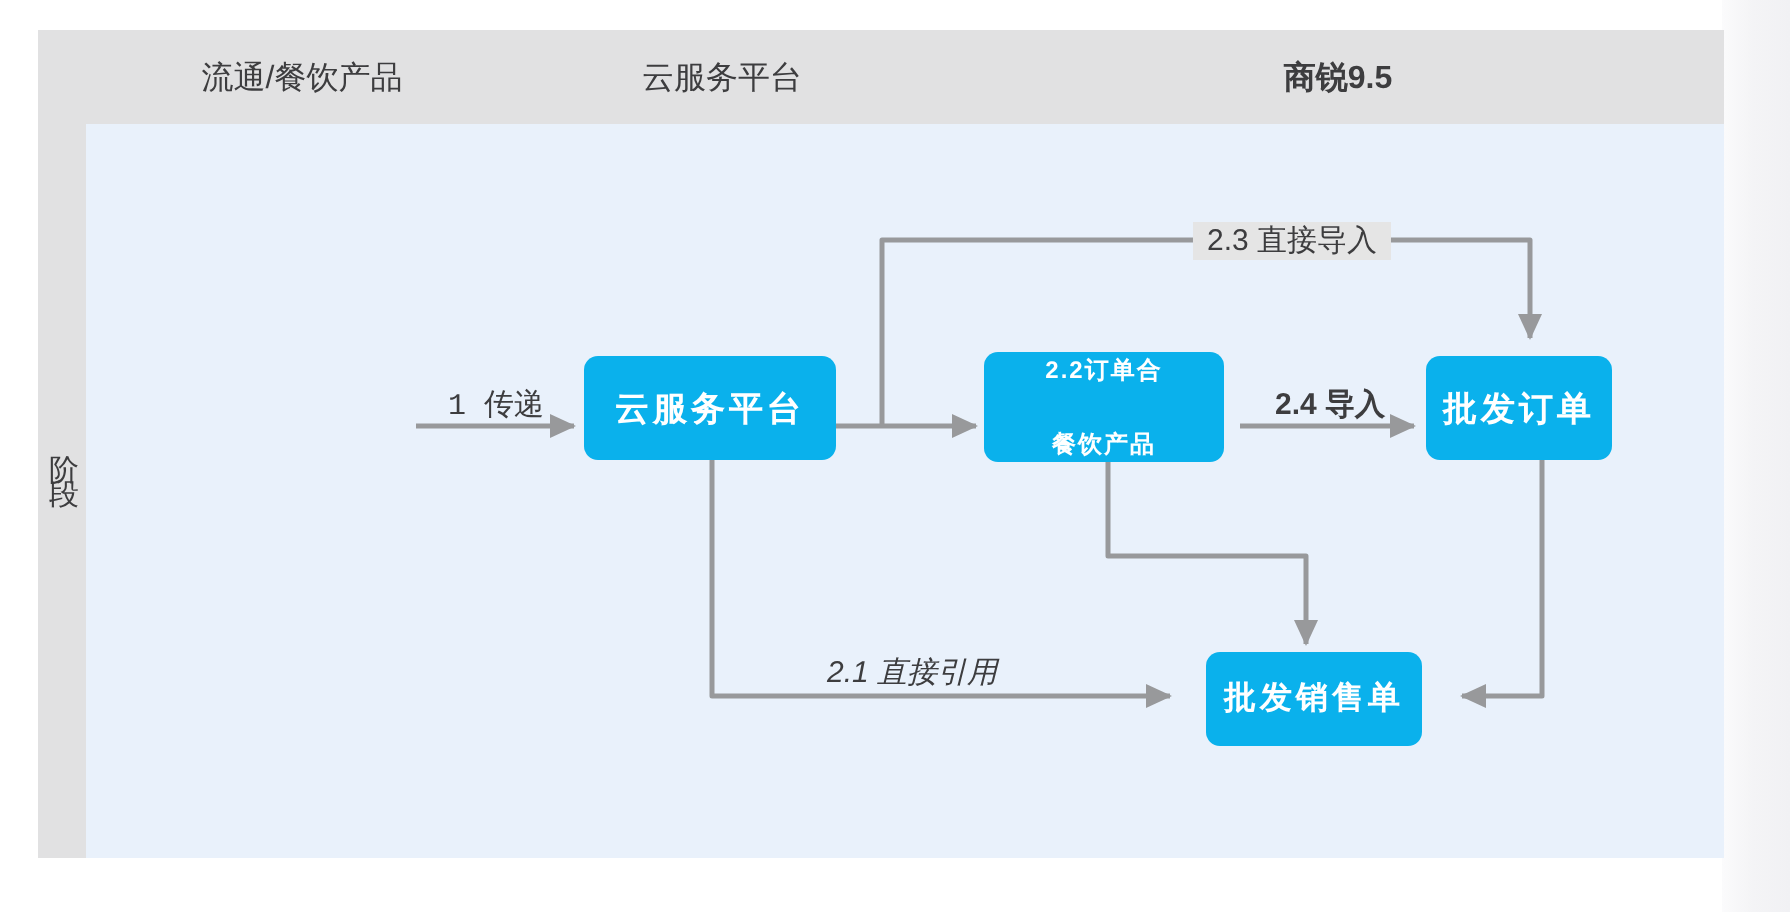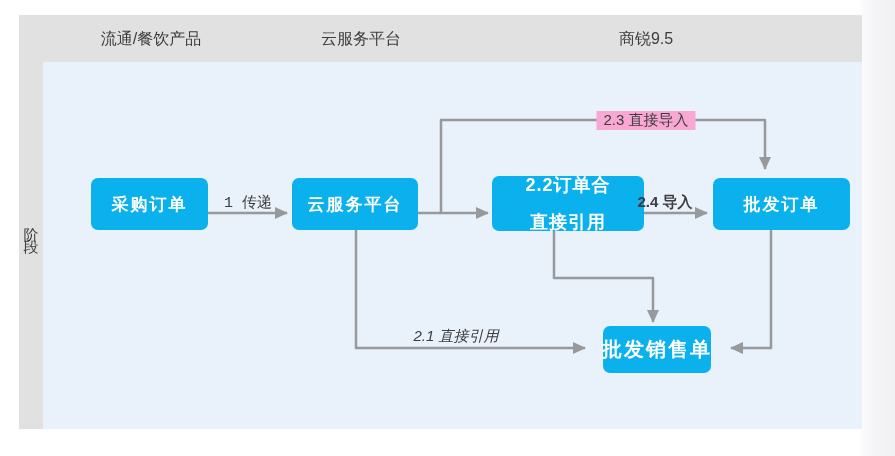--- a/index.html
+++ b/index.html
@@ -43,21 +43,21 @@
   .lane-label {
     position: absolute;
     top: 29px;
     transform: translateX(-50%);
     font-size: 16px;
     color: #3d3d3f;
     white-space: nowrap;
   }
   .lane-1 { left: 151px; text-align: center; }
   .lane-2 { left: 361px; }
-  .lane-3 { left: 646px; }
+  .lane-3 { left: 669px; font-weight: bold; }
 
   .stage-label {
     position: absolute;
     left: 19px; top: 192px; width: 24px;
     font-size: 15px;
     color: #3d3d3f;
     text-align: center;
     line-height: 27px;
     word-break: break-all;
     writing-mode: vertical-rl;
@@ -83,36 +83,36 @@
     letter-spacing: 2px;
     display: flex;
     flex-direction: column;
     align-items: center;
     justify-content: center;
     text-align: center;
     white-space: nowrap;
   }
   .node-a { left: 91px;  top: 178px; width: 117px; height: 52px; }
   .node-b { left: 292px; top: 178px; width: 126px; height: 52px; }
-  .node-c { left: 492px; top: 176px; width: 152px; height: 55px;
-            font-size: 18px; letter-spacing: 1px; line-height: 21px; gap: 16px; }
-  .node-d { left: 713px; top: 178px; width: 137px; height: 52px; }
-  .node-e { left: 603px; top: 326px; width: 108px; height: 47px; font-size: 20px; }
+  .node-c { left: 492px; top: 176px; width: 120px; height: 55px;
+            font-size: 12px; letter-spacing: 1px; line-height: 21px; gap: 16px; }
+  .node-d { left: 713px; top: 178px; width: 93px; height: 52px; }
+  .node-e { left: 603px; top: 326px; width: 108px; height: 47px; font-size: 16px; }
 
   .edge-label {
     position: absolute;
     transform: translateX(-50%);
     font-size: 15px;
     color: #3d3d3f;
     white-space: nowrap;
   }
   .edge-label-transfer   { left: 248px; top: 193px; font-family: Liberation Mono, monospace; }
   .edge-label-direct-import {
     left: 646px; top: 111px;
-    background: #f9a8d4;
+    background: #e5e5e5;
     padding: 0 7px;
   }
   .edge-label-import     { left: 665px; top: 193px; font-weight: bold; }
   .edge-label-direct-ref { left: 456px; top: 327px; font-style: italic; }
 </style>
 </head>
 <body>
 
 <div class="stage">
 
@@ -138,31 +138,28 @@
       <path d="M208,213 L287,213" marker-end="url(#ah)"></path>
       <path d="M418,213 L488,213" marker-end="url(#ah)"></path>
       <path d="M441,213 L441,120 L765,120 L765,169" marker-end="url(#ah)"></path>
       <path d="M620,213 L707,213" marker-end="url(#ah)"></path>
       <path d="M356,230 L356,348 L585,348" marker-end="url(#ah)"></path>
       <path d="M554,231 L554,278 L653,278 L653,322" marker-end="url(#ah)"></path>
       <path d="M771,230 L771,348 L731,348" marker-end="url(#ah)"></path>
     </g>
   </svg>
 
-  <div class="node node-a">
-    <span>采购订单</span>
-  </div>
 
   <div class="node node-b">
     <span>云服务平台</span>
   </div>
 
   <div class="node node-c">
     <span>2.2订单合</span>
-    <span>直接引用</span>
+    <span>餐饮产品</span>
   </div>
 
   <div class="node node-d">
     <span>批发订单</span>
   </div>
 
   <div class="node node-e">
     <span>批发销售单</span>
   </div>
 

